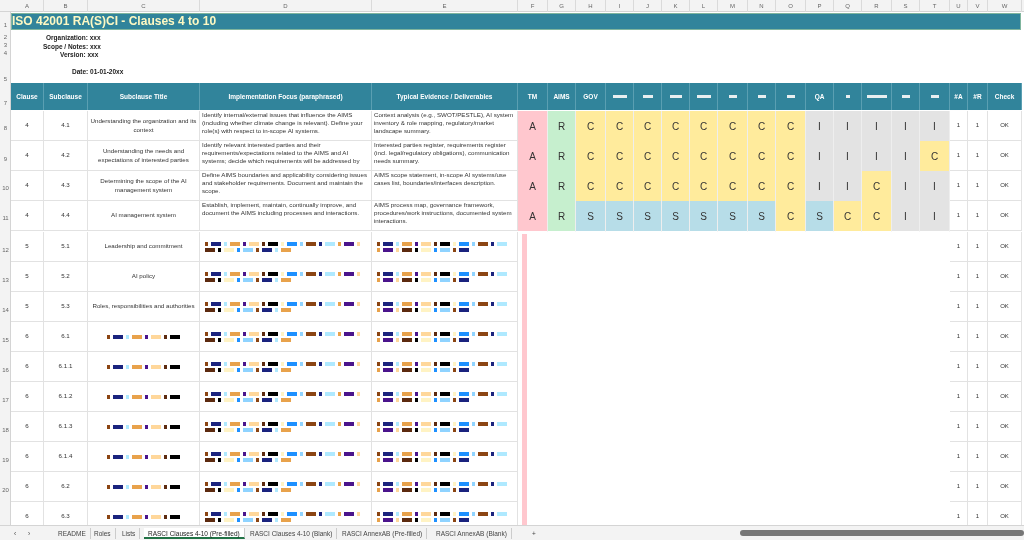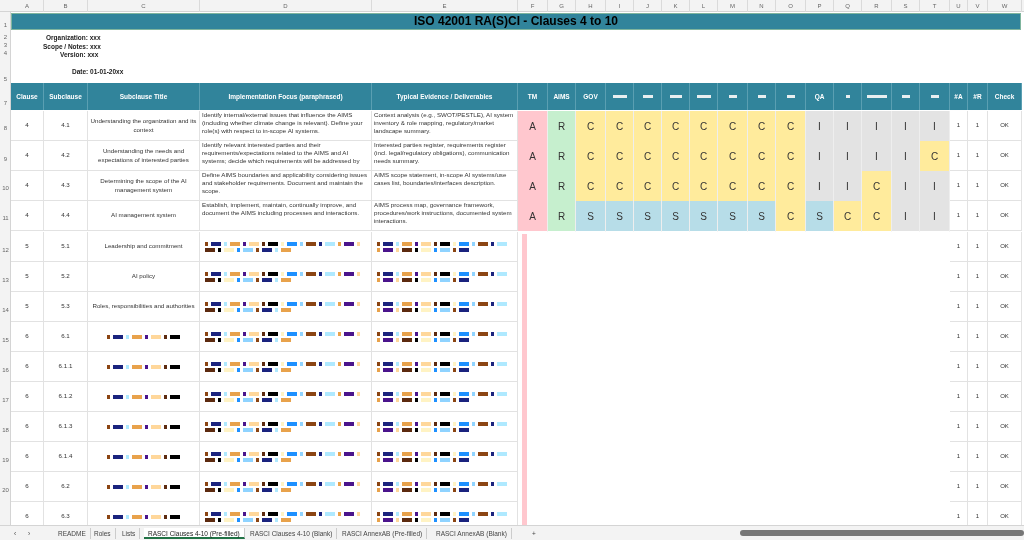--- a/index.html
+++ b/index.html
@@ -1,21 +1,21 @@
 <!DOCTYPE html>
 <html><head>
 <meta charset="utf-8">
 <style>
   * { box-sizing: border-box; margin: 0; padding: 0; }
   body { width: 1024px; height: 540px; overflow: hidden; background: #fff; font-family: "Liberation Sans", sans-serif; position: relative; }
   .colhdr { position: absolute; top: 0; left: 0; height: 12px; width: 1024px; background: #f3f3f3; border-bottom: 1px solid #d4d4d4; }
   .colhdr div { position: absolute; top: 0; height: 12px; font-size: 6px; color: #666; text-align: center; line-height: 12px; border-right: 1px solid #dadada; }
   .rowhdr { position: absolute; left: 0; top: 12px; width: 11px; height: 513px; background: #f3f3f3; border-right: 1px solid #d4d4d4; }
   .rowhdr div { position: absolute; left: 0; width: 11px; font-size: 6px; color: #666; text-align: center; }
-  .title-bar { position: absolute; left: 11px; top: 13px; width: 1010px; height: 17px; background: #31849b; border: 1px solid #7fb59e; color: #000000; font-weight: bold; font-size: 12px; text-align: center; line-height: 15px; }
+  .title-bar { position: absolute; left: 11px; top: 13px; width: 1010px; height: 17px; background: #31849b; border: 1px solid #7fb59e; color: #fef9c3; font-weight: bold; font-size: 12px; line-height: 15px; }
   .meta { position: absolute; font-size: 6.5px; font-weight: bold; color: #222; }
   .meta .v { font-weight: bold; }
   .hdr { position: absolute; top: 83px; height: 27px; background: #31849b; color: #fff; font-size: 6.5px; font-weight: bold; display: flex; align-items: center; justify-content: center; border-right: 1px solid #5a9fb2; }
   .hglyph { display: inline-block; height: 3px; background: #e8eef0; }
   .cell { position: absolute; font-size: 6.2px; color: #333; border-right: 1px solid #e2e2e2; border-bottom: 1px solid #e2e2e2; display: flex; align-items: center; justify-content: center; text-align: center; line-height: 1.3; padding: 0 2px; }
   .cell.left { justify-content: flex-start; text-align: left; align-items: flex-start; }
   .rasci { position: absolute; font-size: 10px; color: #333; display: flex; align-items: center; justify-content: center; border-right: 1px solid #eee; border-bottom: 1px solid #fff; }
   .pA { background: #ffc7ce; } .pR { background: #c6efce; } .pC { background: #ffeb9c; } .pI { background: #e3e3e3; } .pS { background: #b7dde8; }
   .redact { display: flex; flex-wrap: wrap; gap: 2px 3px; padding: 3px; align-content: flex-start; }
   .redact span { display: inline-block; height: 4px; }

